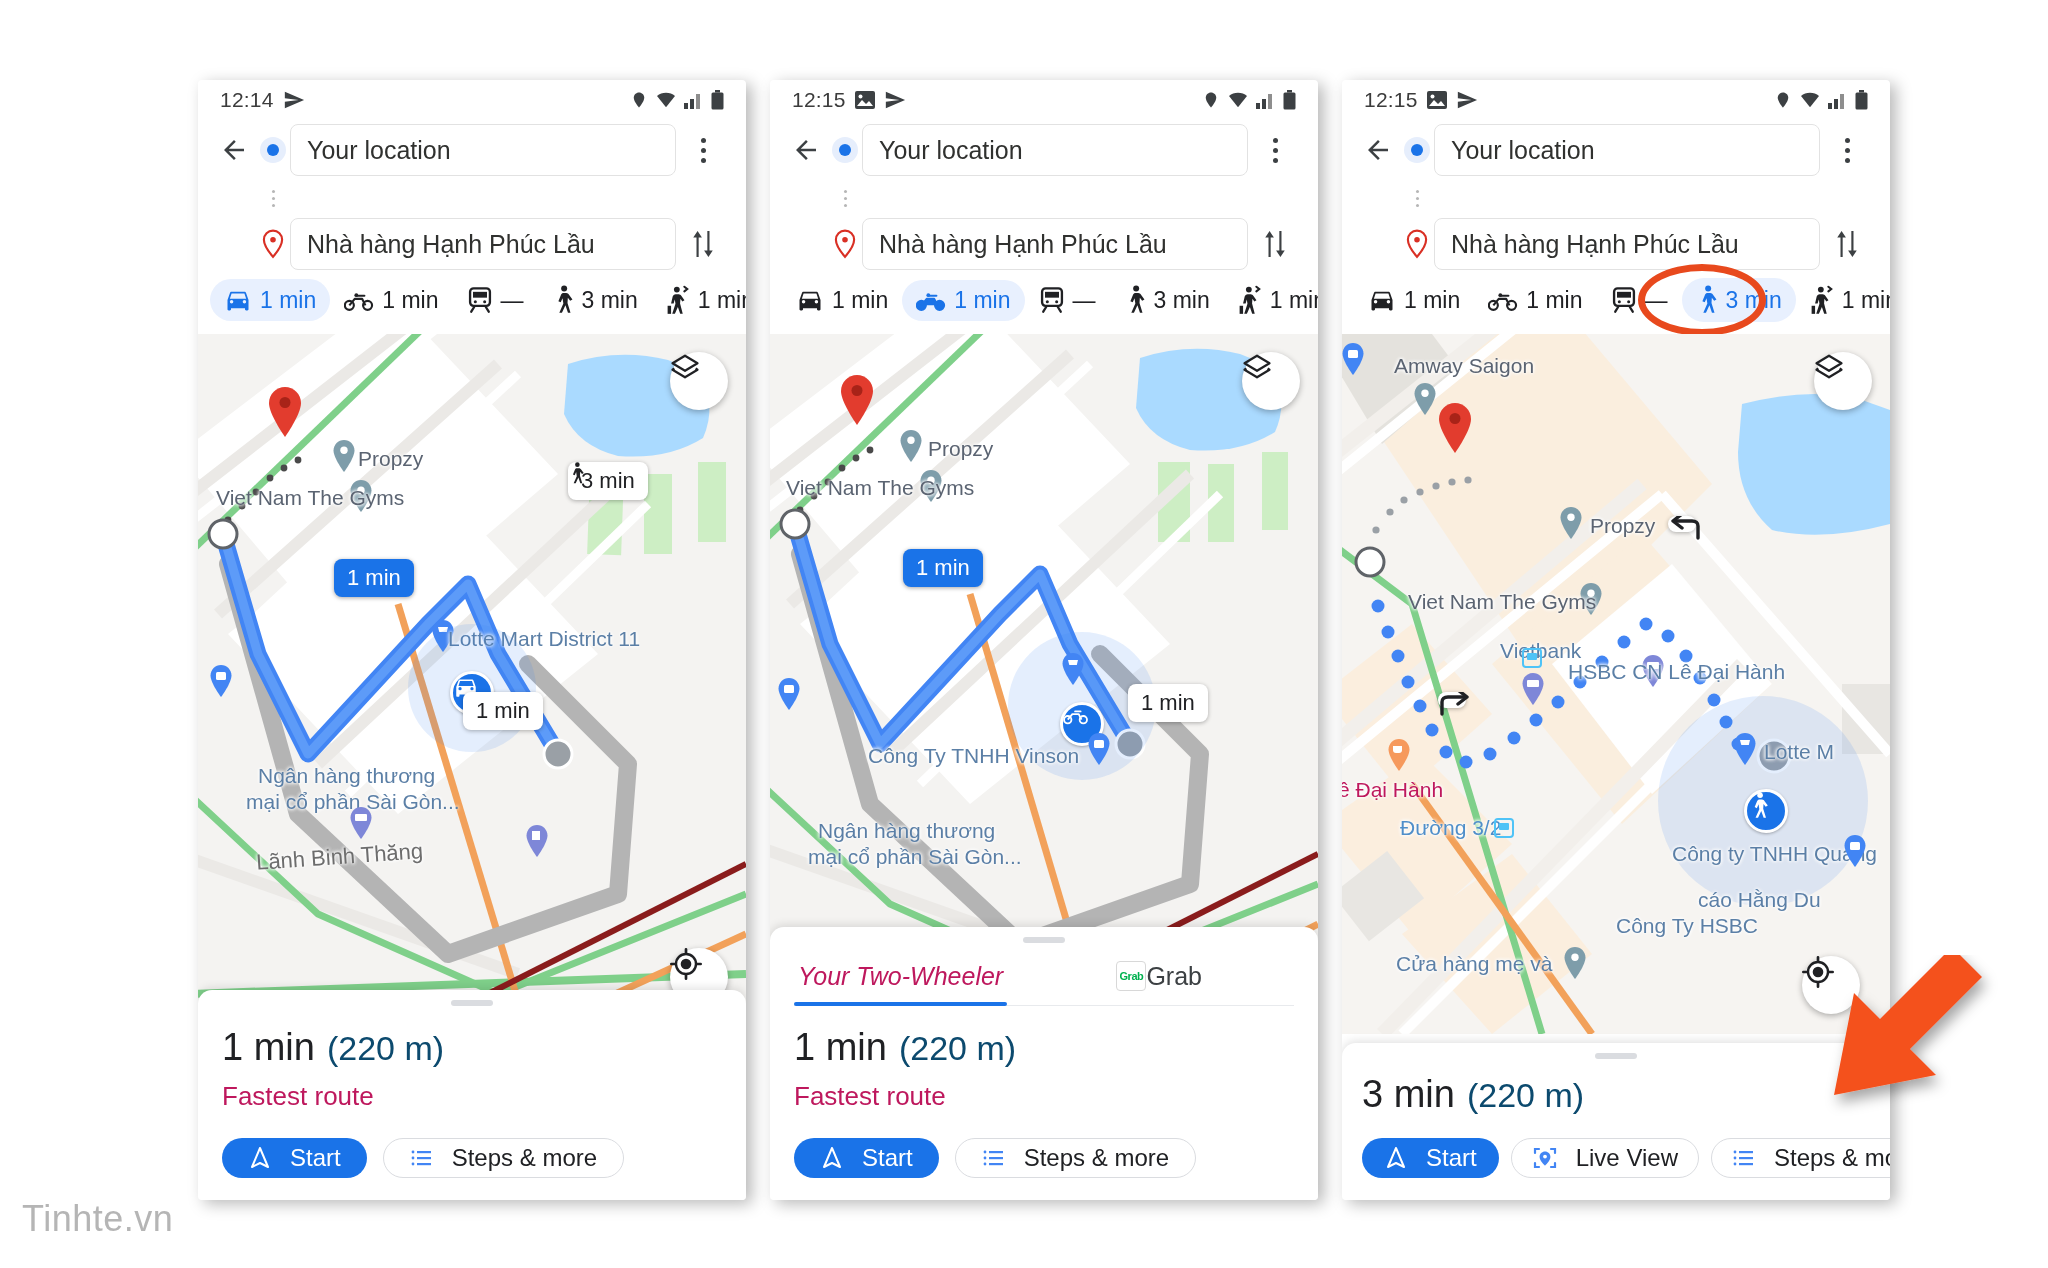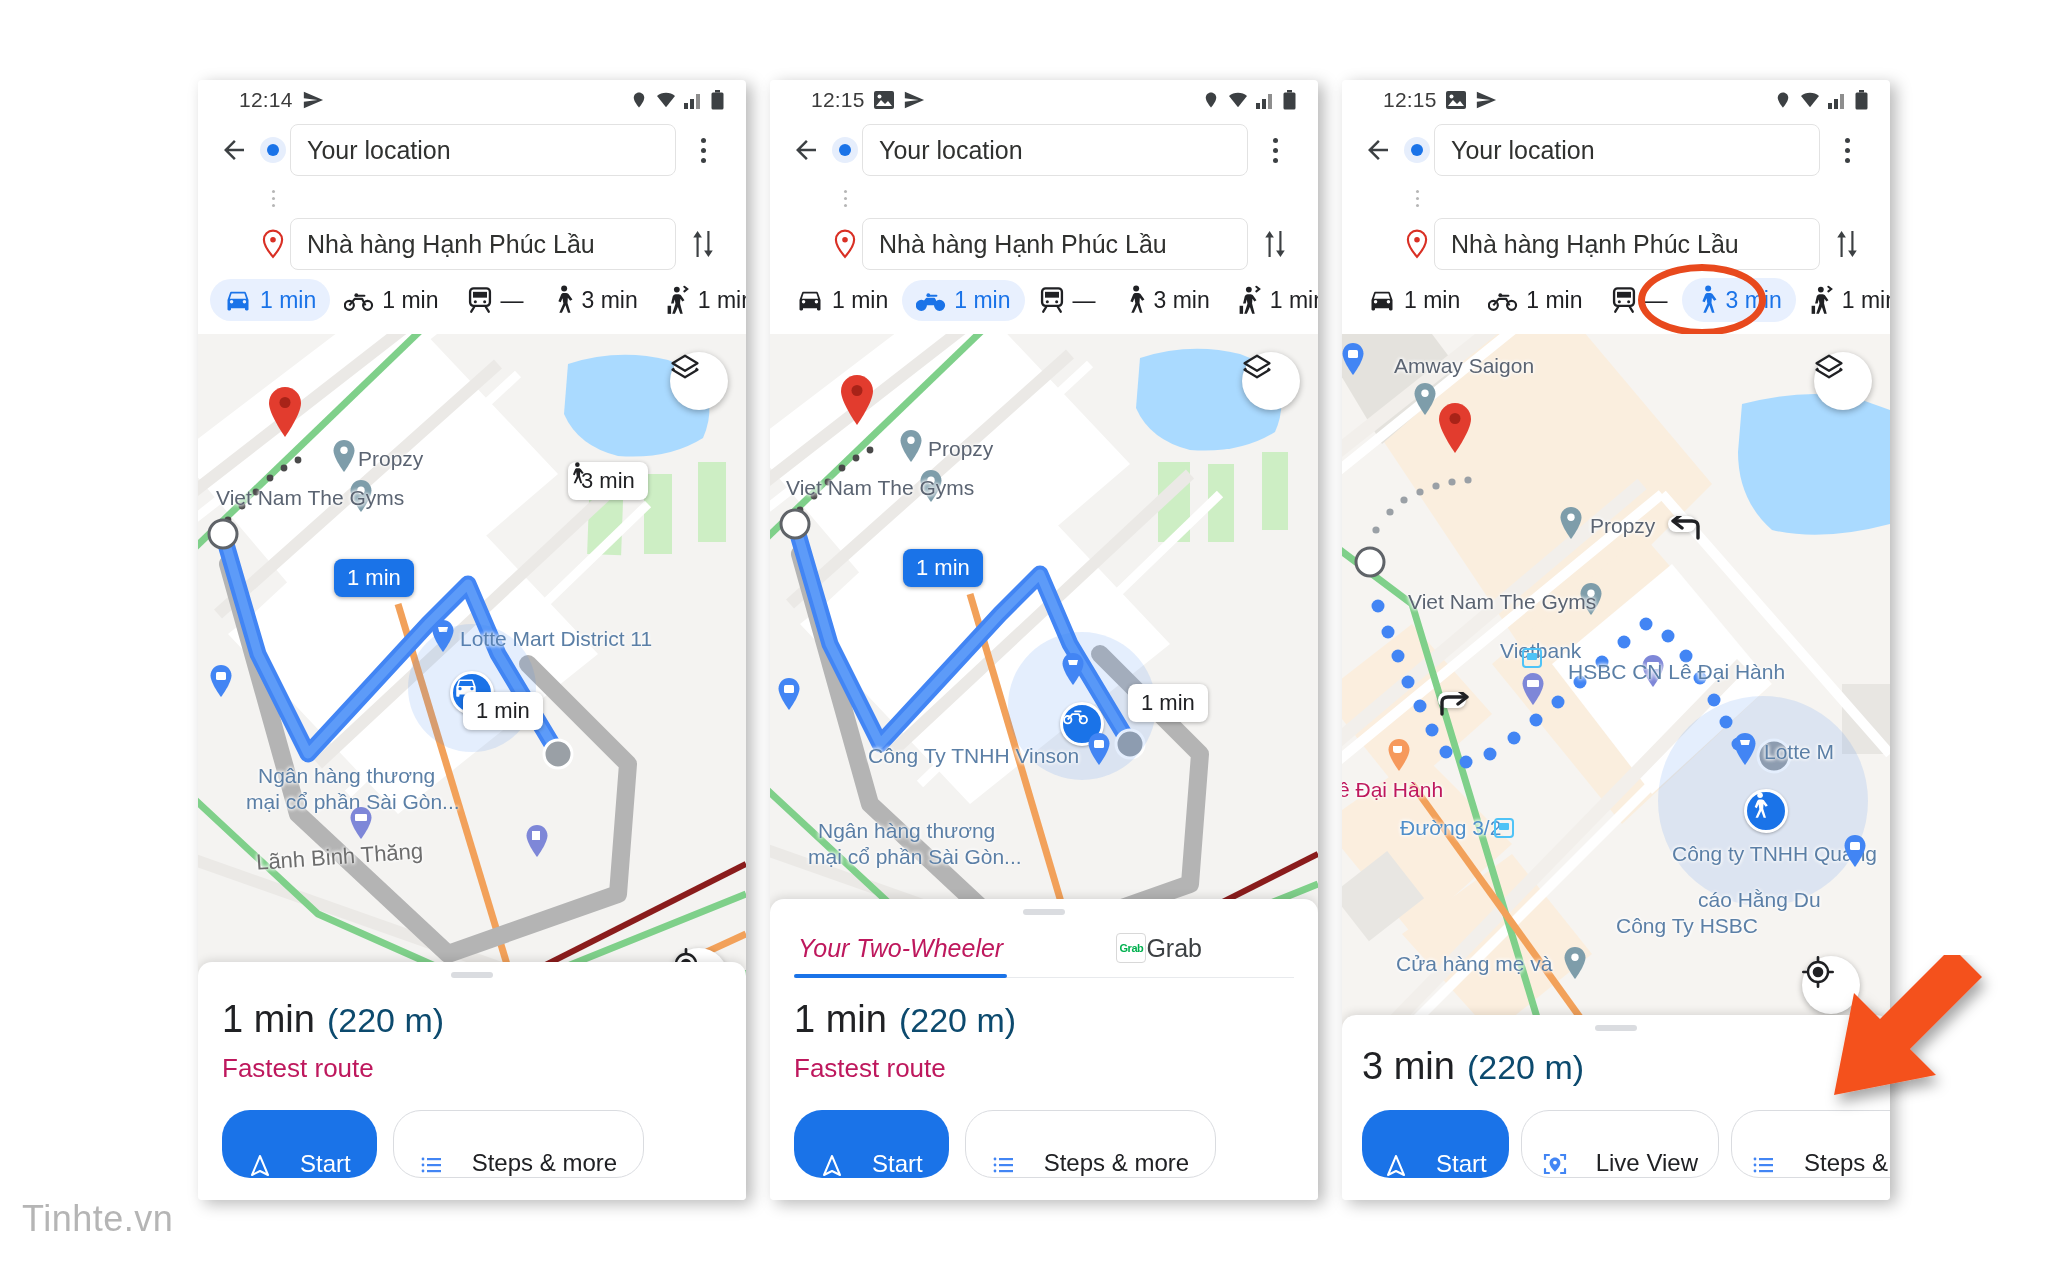--- a/index.html
+++ b/index.html
@@ -25,21 +25,21 @@
   }
   #phone1 { left:198px; }
   #phone2 { left:770px; }
   #phone3 { left:1342px; }
 
   
   .statusbar {
     height:40px; display:flex; align-items:center;
     padding:0 22px; color:#4a4a4a; font-size:20px;
   }
-  .sb-left { display:flex; align-items:center; gap:9px;margin-left:19px; }
+  .sb-left { display:flex; align-items:center; gap:9px; }
   .sb-time { font-size:21px; color:#3c3c3c; letter-spacing:0.2px;}
   .sb-right { margin-left:auto; display:flex; align-items:center; gap:7px; }
   .ic { display:inline-block; line-height:0; }
 
   
   .header { padding:4px 16px 0 14px; background:#fff; }
   .row { display:flex; align-items:center; }
   .back {
     width:44px; height:44px; display:flex; align-items:center; justify-content:center;
     flex:0 0 44px;
@@ -135,21 +135,21 @@
     width:30px;height:30px;border:1px solid #d8d8d8;border-radius:4px;
     display:flex;align-items:center;justify-content:center;font-size:11px;color:#00b14f;
     font-weight:bold; letter-spacing:-0.5px;
   }
   .eta { display:flex; align-items:baseline; gap:12px; margin-top:20px; }
   .eta .big { font-size:38px; color:#202124; }
   .eta .dist { font-size:34px; color:#0c4a6e; }
   .sub { font-size:26px; color:#be185d; margin-top:12px; }
   .btnrow { display:flex; align-items:center; gap:16px; margin-top:26px; }
   .btn {
-    display:flex;align-items:flex-end;gap:28px; height:68px; border-radius:28px;
+    display:flex;align-items:center;gap:18px; height:40px; border-radius:28px;
     padding:0 26px; font-size:24px; white-space:nowrap;
   }
   .btn.primary { background:#1a73e8; color:#fff; }
   .btn.ghost { border:1px solid #dadce0; color:#202124; background:#fff; }
 
   
   .arrow-annot { position:absolute; pointer-events:none; }
 
   
   .watermark {
@@ -366,21 +366,21 @@
       <svg class="pin" style="left:150px; top:145px;" viewBox="0 0 26 34">
         <path d="M13 1C7.2 1 2.5 5.7 2.5 11.5c0 7.6 10.5 21.5 10.5 21.5s10.5-13.9 10.5-21.5C23.5 5.7 18.8 1 13 1z" fill="#7e9daa"></path>
         <circle cx="13" cy="11.3" r="3.7" fill="#fff"></circle>
       </svg>
       <div class="maplabel" style="left:18px; top:152px;">Viet Nam The Gyms</div>
 
       <svg class="pin" style="left:232px; top:285px;" viewBox="0 0 26 34">
         <path d="M13 1C7.2 1 2.5 5.7 2.5 11.5c0 7.6 10.5 21.5 10.5 21.5s10.5-13.9 10.5-21.5C23.5 5.7 18.8 1 13 1z" fill="#4285f4"></path>
         <path d="M8 8h10l-1.2 5H9.3z" fill="#fff"></path>
       </svg>
-      <div class="maplabel blue" style="left:262px; top:293px;text-align:right;">Lotte Mart District 11</div>
+      <div class="maplabel blue" style="left:250px; top:293px;text-align:right;">Lotte Mart District 11</div>
 
       <div class="acc-circle" style="left:210px; top:290px; width:128px;height:128px;"></div>
       <div class="veh-badge" style="left:252px; top:337px;">
         <svg width="26" height="26" viewBox="0 0 24 24">
             <path d="M5 11l1.5-4.5h11L19 11M17.5 15a1.5 1.5 0 110-3 1.5 1.5 0 010 3m-11 0a1.5 1.5 0 110-3 1.5 1.5 0 010 3M18.9 6c-.2-.6-.8-1-1.4-1h-11c-.7 0-1.2.4-1.4 1L3 12v8c0 .6.4 1 1 1h1c.6 0 1-.4 1-1v-1h12v1c0 .6.4 1 1 1h1c.6 0 1-.4 1-1v-8l-2.1-6z" fill="#fff"></path>
           </svg>
       </div>
 
       <div class="chip" style="left:370px; top:128px;">
         <svg width="17" height="23" viewBox="0 0 18 26">

